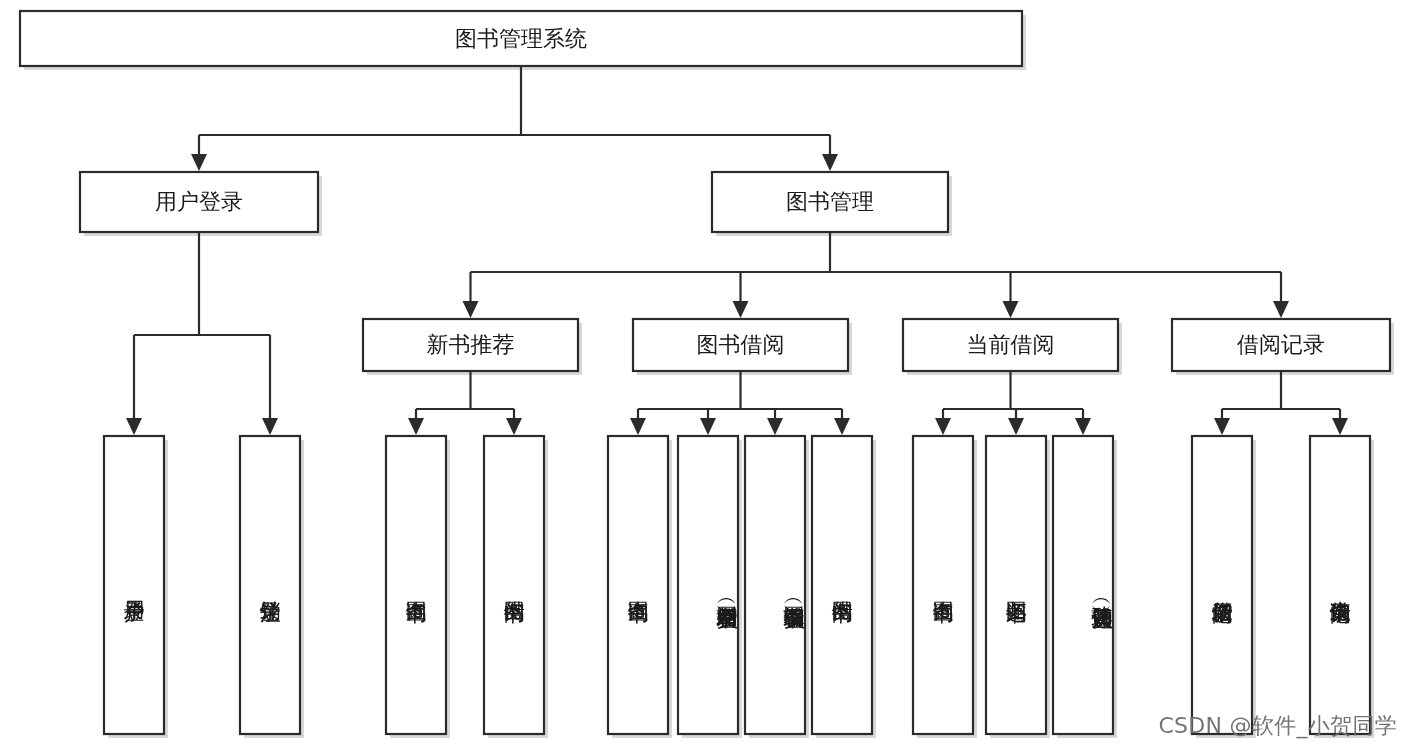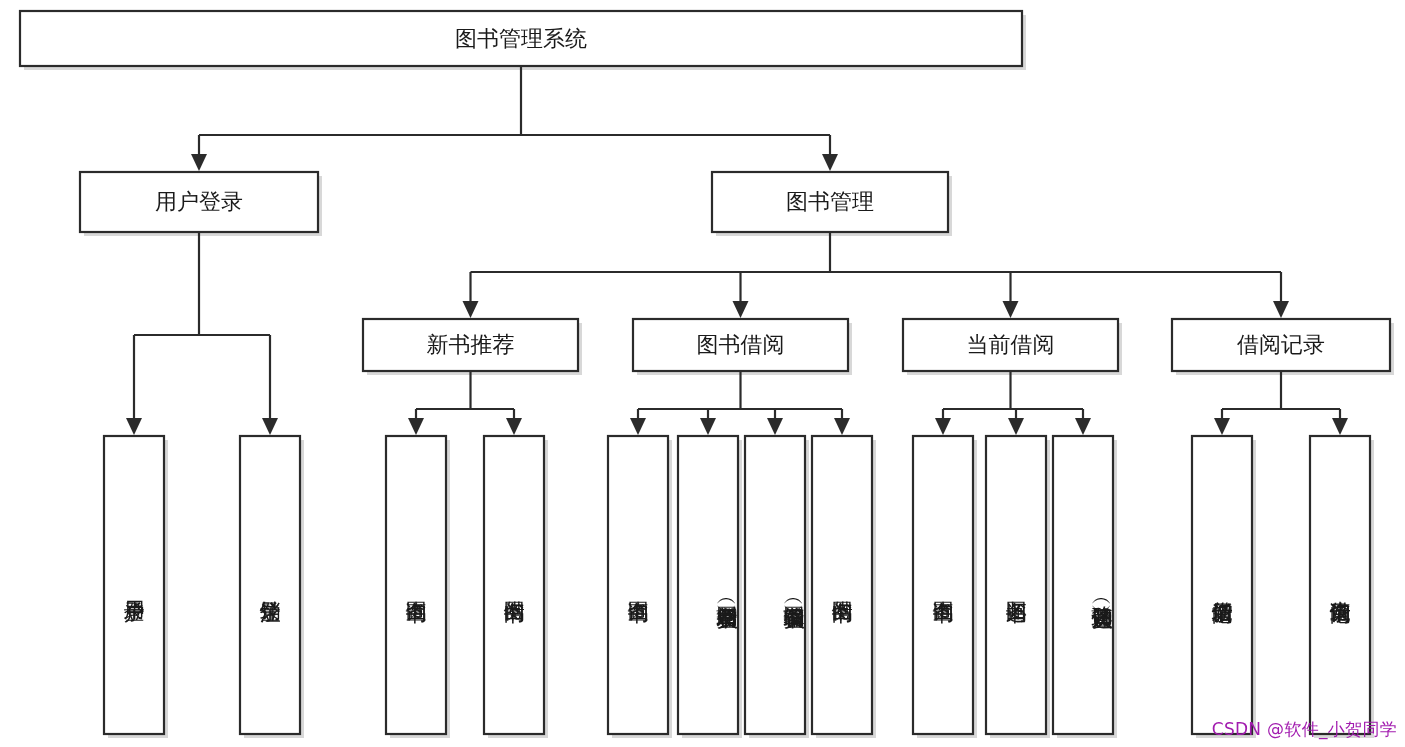--- a/index.html
+++ b/index.html
@@ -66,22 +66,22 @@
     font-size: 22px;
     color: #1a1a1a;
     pointer-events: none;
     white-space: nowrap;
     font-family: "DejaVu Sans", "Liberation Sans", sans-serif;
   }
   #watermark {
     position: absolute;
     right: 8px;
     bottom: 6px;
-    font-size: 17px;
-    color: #a21caf;
+    font-size: 22px;
+    color: #737373;
     font-family: "DejaVu Sans", "Liberation Sans", sans-serif;
     white-space: nowrap;
     letter-spacing: 0.3px;
   }
 </style>
 </head>
 <body>
 
 <div id="chart-root">
   <svg id="chart-svg" width="1405" height="747" viewBox="0 0 1405 747">

